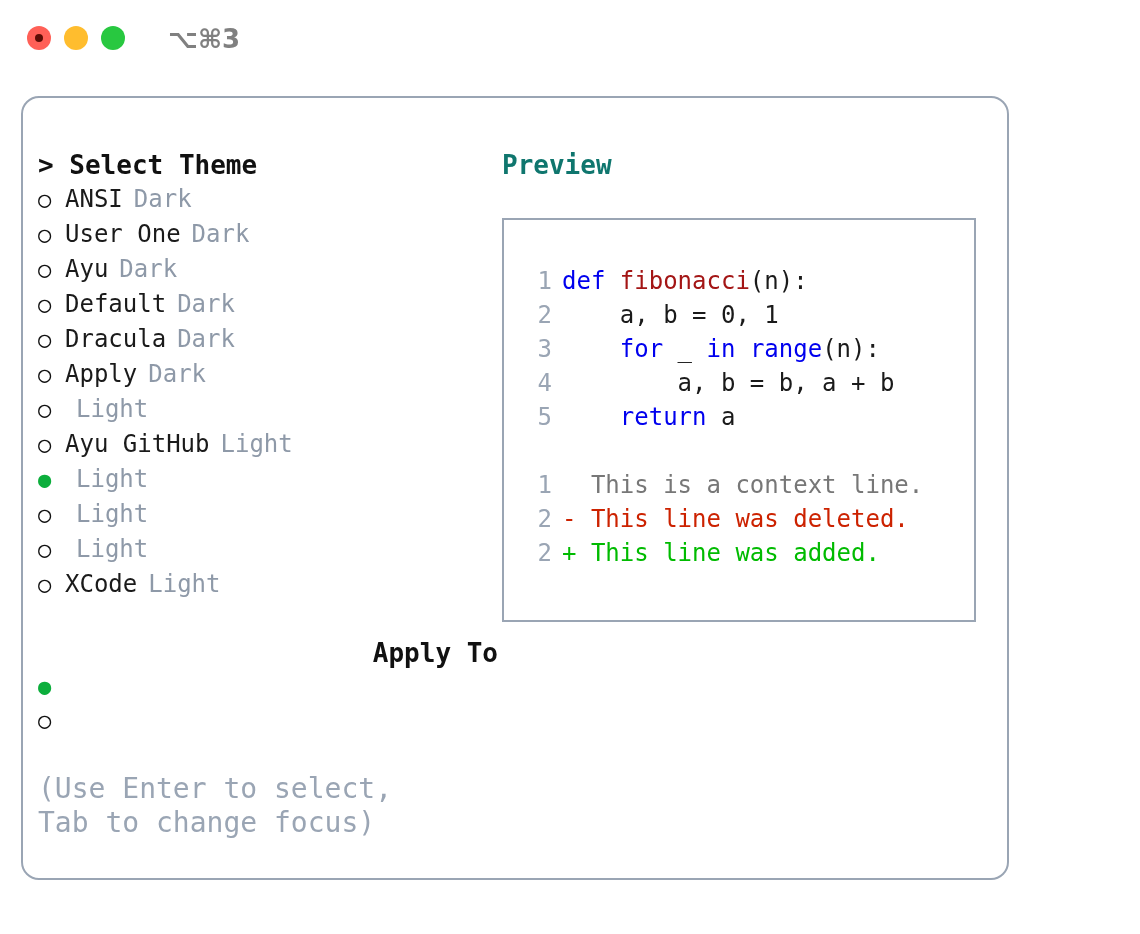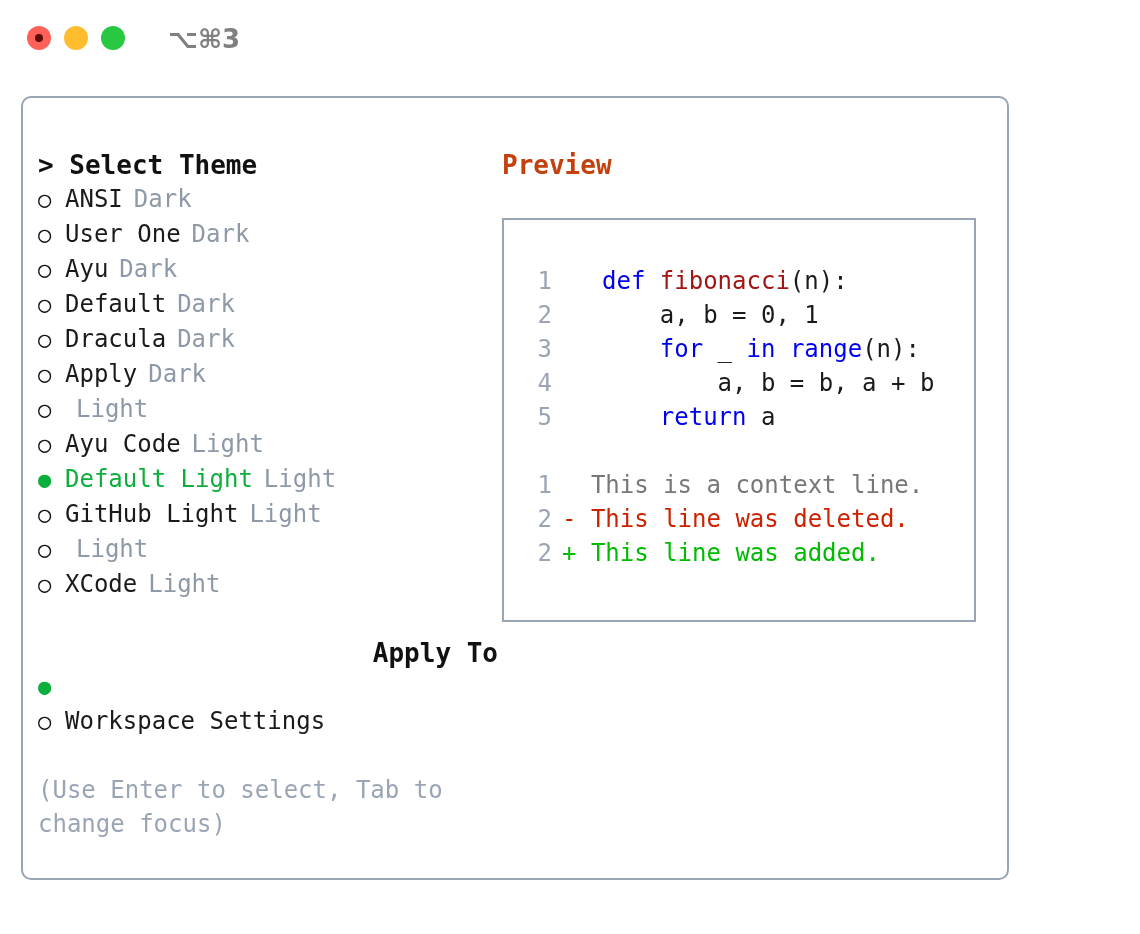--- a/index.html
+++ b/index.html
@@ -69,21 +69,21 @@
   }
 
   
   .panel {
     position: absolute;
     left: 21px;
     top: 96px;
     width: 988px;
     height: 784px;
     border: 2px solid #9aa5b4;
-    border-radius: 10px;
+    border-radius: 18px;
     background: #ffffff;
     box-sizing: border-box;
   }
 
   .columns {
     position: absolute;
     left: 0; top: 0;
     width: 100%;
     height: 100%;
   }
@@ -123,37 +123,37 @@
   .marker.sel { color: #0cae3c; }
   .opt-label { color: #1a1a1a; }
   .opt-row.selected .opt-label { color: #0cae3c; }
   .opt-tag {
     color: #8e99a8;
     margin-left: 11px;
   }
   .spacer-lg { height: 34px; }
   .hint {
     margin-top: 34px;
-    font-size: 24px;
+    font-size: 28px;
     line-height: 34px;
     color: #9aa5b4;
     width: 410px;
   }
 
   
   .right-col {
     position: absolute;
     left: 479px;
     top: 50px;
     width: 490px;
   }
   .preview-title {
     font-size: 26px;
     font-weight: bold;
-    color: #c2410c;
+    color: #0f766e;
     line-height: 34px;
   }
   .preview-box {
     margin-top: 36px;
     width: 474px;
     height: 404px;
     border: 2px solid #9aa5b4;
     background: #ffffff;
     box-sizing: border-box;
     position: relative;
@@ -171,21 +171,21 @@
     align-items: baseline;
     white-space: pre;
   }
   .lineno {
     width: 34px;
     flex: 0 0 34px;
     text-align: right;
     color: #9aa5b4;
     padding-right: 10px;
   }
-  .code-text { color: #1a1a1a; margin-left: 40px; }
+  .code-text { color: #1a1a1a; }
   .tok-kw { color: #0000ee; }
   .tok-fn { color: #a31515; }
   .tok-plain { color: #1a1a1a; }
 
   .diff-gap { height: 34px; }
   .diff-ctx { color: #777777; }
   .diff-del { color: #cc2200; }
   .diff-add { color: #00bb00; }
 </style>
 </head>
@@ -210,34 +210,34 @@
         <div class="section-header">&gt; Select Theme</div>
 
         <div id="theme-list">
             <div class="opt-row"><span class="marker">○</span><span class="opt-label">ANSI</span><span class="opt-tag">Dark</span></div>
             <div class="opt-row"><span class="marker">○</span><span class="opt-label">User One</span><span class="opt-tag">Dark</span></div>
             <div class="opt-row"><span class="marker">○</span><span class="opt-label">Ayu</span><span class="opt-tag">Dark</span></div>
             <div class="opt-row"><span class="marker">○</span><span class="opt-label">Default</span><span class="opt-tag">Dark</span></div>
             <div class="opt-row"><span class="marker">○</span><span class="opt-label">Dracula</span><span class="opt-tag">Dark</span></div>
             <div class="opt-row"><span class="marker">○</span><span class="opt-label">Apply</span><span class="opt-tag">Dark</span></div>
             <div class="opt-row"><span class="marker">○</span><span class="opt-tag">Light</span></div>
-            <div class="opt-row"><span class="marker">○</span><span class="opt-label">Ayu Code</span><span class="opt-tag">Light</span></div>
-            <div class="opt-row selected"><span class="marker sel">●</span><span class="opt-label">Default Light</span><span class="opt-tag">Light</span></div>
-            <div class="opt-row"><span class="marker">○</span><span class="opt-label">GitHub Light</span><span class="opt-tag">Light</span></div>
+            <div class="opt-row"><span class="marker">○</span><span class="opt-label">Ayu GitHub</span><span class="opt-tag">Light</span></div>
+            <div class="opt-row selected"><span class="marker sel">●</span><span class="opt-tag">Light</span></div>
+            <div class="opt-row"><span class="marker">○</span><span class="opt-tag">Light</span></div>
             <div class="opt-row"><span class="marker">○</span><span class="opt-tag">Light</span></div>
             <div class="opt-row"><span class="marker">○</span><span class="opt-label">XCode</span><span class="opt-tag">Light</span></div>
           </div>
 
         <div class="spacer-lg"></div>
 
         <div class="section-header indent">Apply To</div>
 
         <div id="apply-list">
             <div class="opt-row selected"><span class="marker sel">●</span></div>
-            <div class="opt-row"><span class="marker">○</span><span class="opt-label">Workspace Settings</span></div>
+            <div class="opt-row"><span class="marker">○</span></div>
           </div>
 
         <div class="hint">(Use Enter to select, Tab to change focus)</div>
 
       </div>
 
       <div class="right-col">
         <div class="preview-title">Preview</div>
         <div class="preview-box">
           <div class="code" id="code-block"><div class="code-line"><span class="lineno">1</span><span class="code-text"><span class="tok-kw">def </span><span class="tok-fn">fibonacci</span><span class="tok-plain">(n):</span></span></div><div class="code-line"><span class="lineno">2</span><span class="code-text"><span class="tok-plain">    a, b = 0, 1</span></span></div><div class="code-line"><span class="lineno">3</span><span class="code-text"><span class="tok-plain">    </span><span class="tok-kw">for</span><span class="tok-plain"> _ </span><span class="tok-kw">in</span><span class="tok-plain"> </span><span class="tok-kw">range</span><span class="tok-plain">(n):</span></span></div><div class="code-line"><span class="lineno">4</span><span class="code-text"><span class="tok-plain">        a, b = b, a + b</span></span></div><div class="code-line"><span class="lineno">5</span><span class="code-text"><span class="tok-plain">    </span><span class="tok-kw">return</span><span class="tok-plain"> a</span></span></div><div class="diff-gap"></div><div class="code-line"><span class="lineno">1</span><span class="diff-ctx"> </span><span class="diff-ctx"> This is a context line.</span></div><div class="code-line"><span class="lineno">2</span><span class="diff-del">-</span><span class="diff-del"> This line was deleted.</span></div><div class="code-line"><span class="lineno">2</span><span class="diff-add">+</span><span class="diff-add"> This line was added.</span></div></div>

